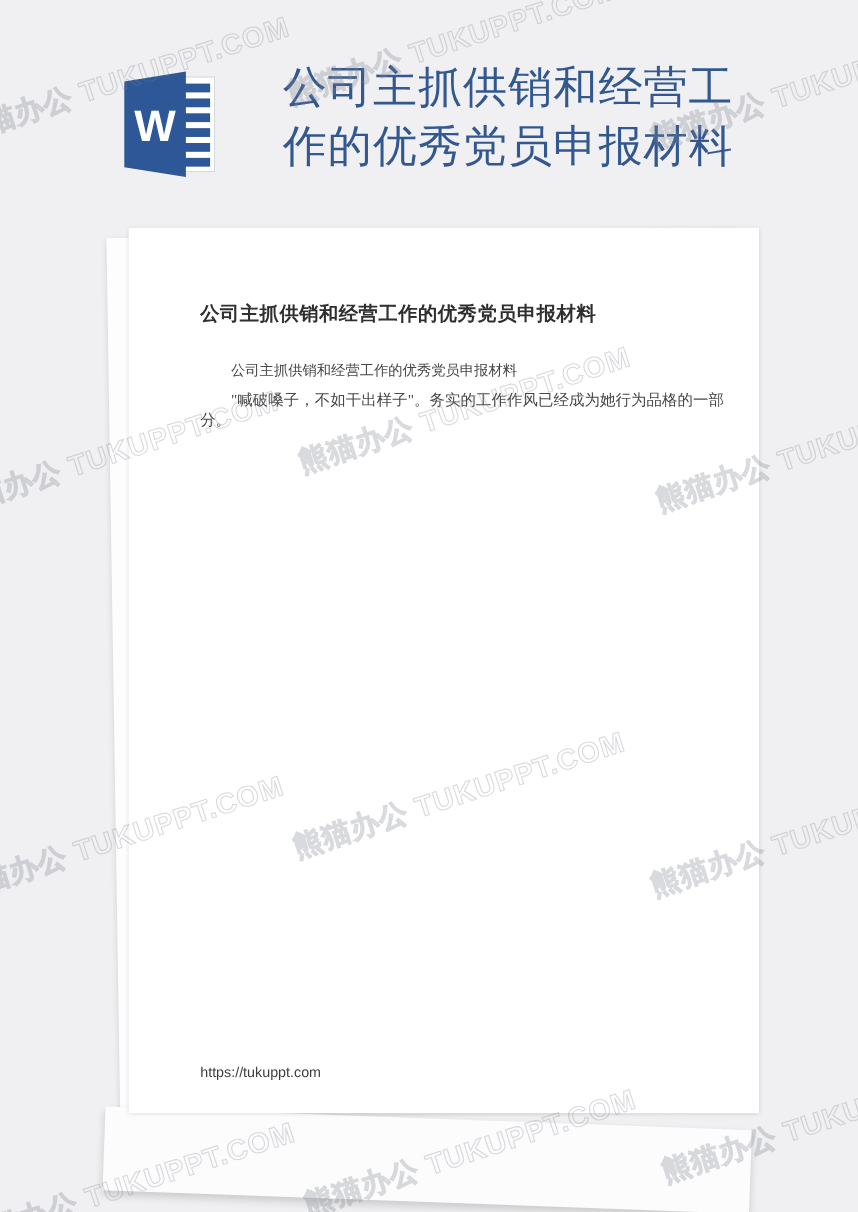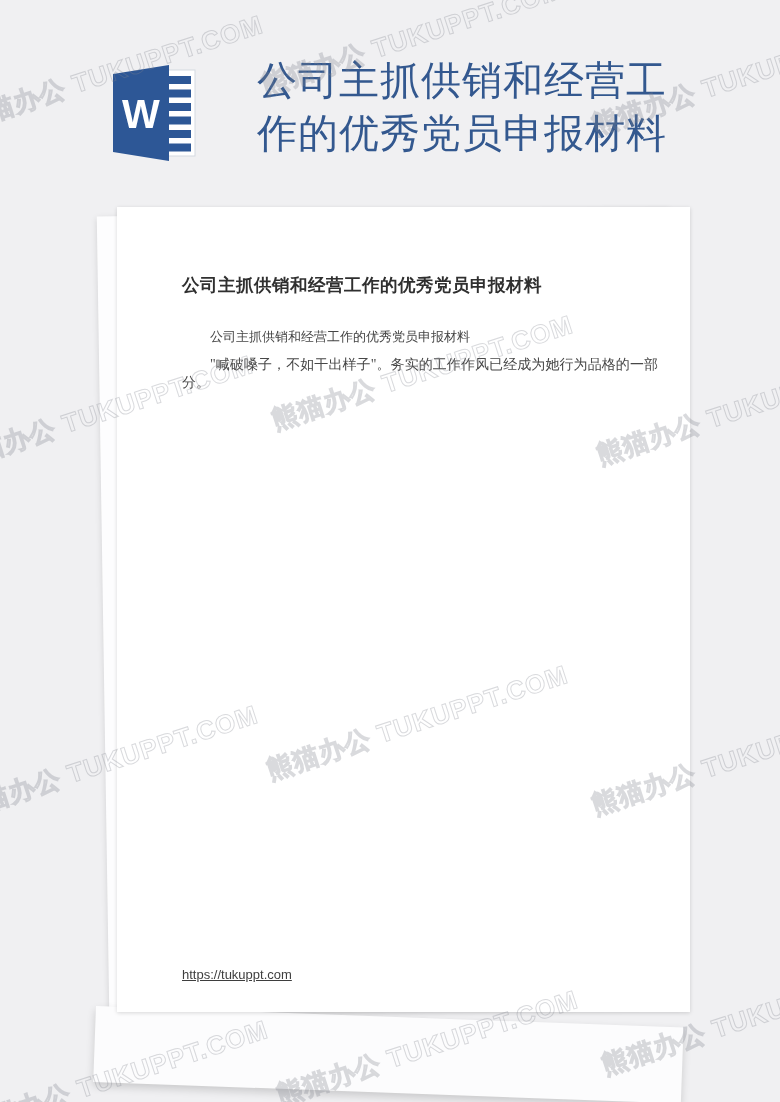--- a/index.html
+++ b/index.html
@@ -47,21 +47,21 @@
   }
   .doc-body { margin-top:3px; }
   .doc-p {
     margin:10px 0 0; font-size:14px; line-height:18px;
     color:#474747; text-align:justify; text-indent:2em;
     word-break:break-all;
   }
   .doc-footer {
     position:absolute; left:65px; bottom:30px;
     font-family:"Liberation Sans",sans-serif;
-    font-size:13px; color:#3e3e3e;text-decoration:underline;
+    font-size:13px; color:#3e3e3e;
   }
 
   
   .wm {
     position:absolute; z-index:10; pointer-events:none;
     font-size:26px; font-weight:bold; letter-spacing:1px; white-space:nowrap;
     transform:rotate(-18deg);
     color:rgba(150,154,162,0.22);
     -webkit-text-fill-color:transparent;
     -webkit-text-stroke:1px rgba(130,134,142,0.30);

